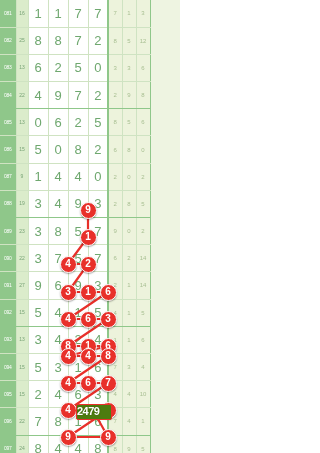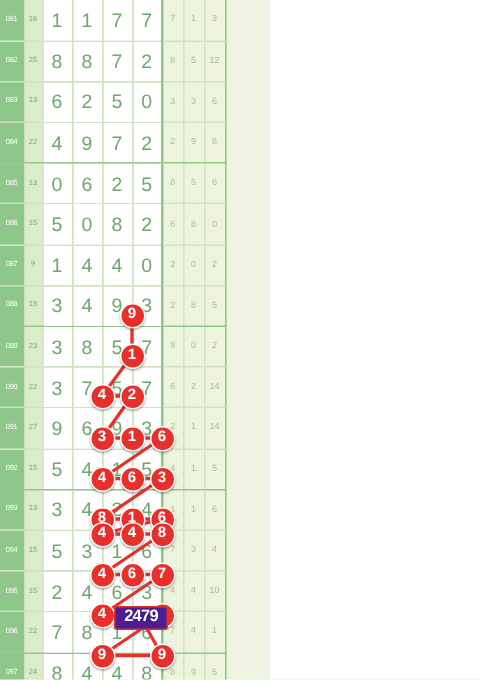--- a/index.html
+++ b/index.html
@@ -93,26 +93,25 @@
     color: #ffffff;
     font-size: 10px;
     font-weight: bold;
     font-family: "Liberation Sans", sans-serif;
     line-height: 14px;
     text-align: center;
   }
   .predict-box {
     position: absolute;
     border: 1.5px solid #e8302a;
-    background: #4c1d95;
+    background: #4d7c0f;
     color: #ffffff;
     font-size: 11px;
     font-weight: bold;
     letter-spacing: -0.5px;
-    text-align: center;
     border-radius: 2px;
     text-shadow: 0 0 2px rgba(0,0,0,0.25);
   }
   
   #gutter {
     position: absolute;
     top: 0; left: 150px;
     width: 30px; height: 453px;
     background: #eef4e1;
     border-left: 1px solid #cfe3c2;

